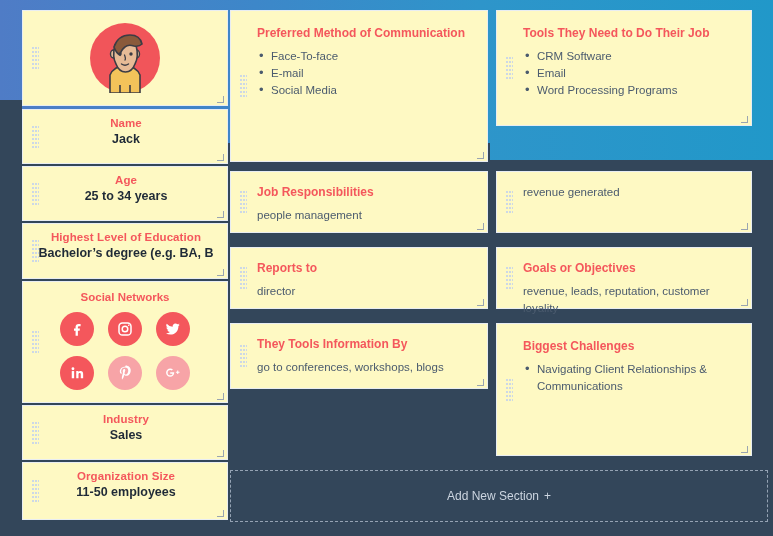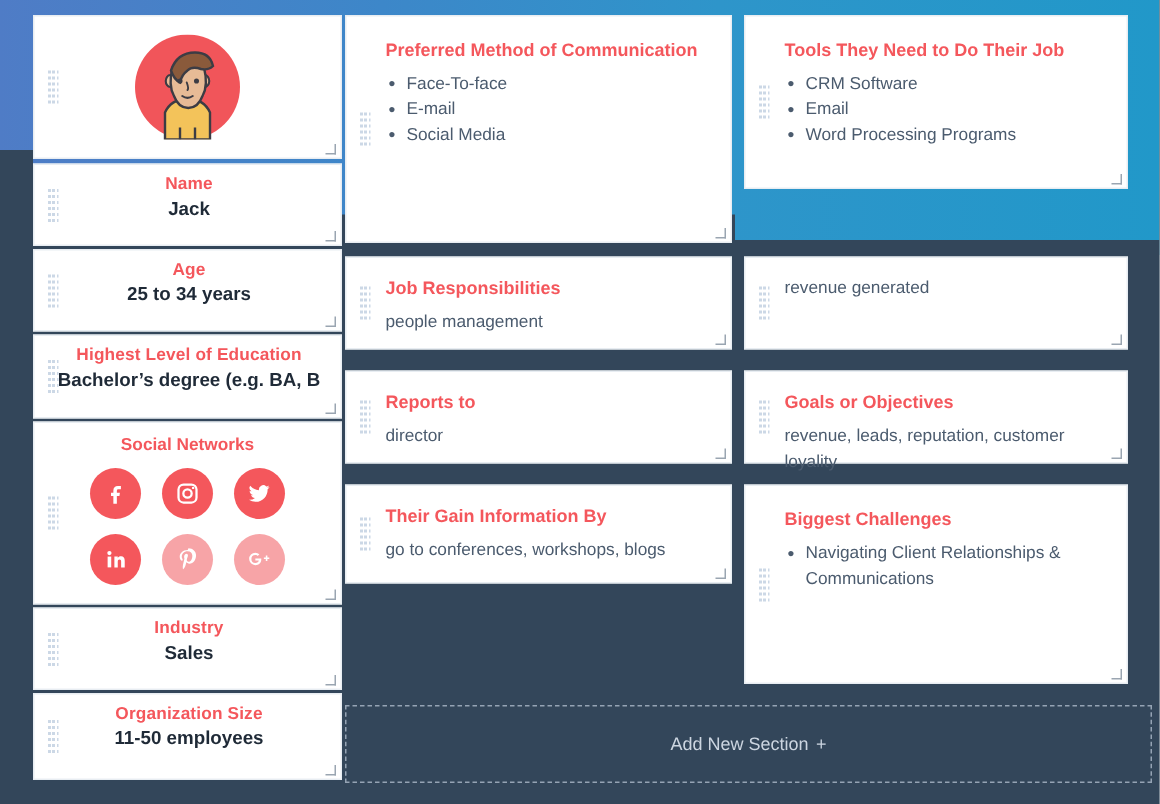--- a/index.html
+++ b/index.html
@@ -28,21 +28,21 @@
   }
   
   .cut-left  { left: 0;    top: 100px; width: 22px;  height: 70px; }
   .cut-mid   { left: 228px;top: 143px; width: 262px; height: 27px; }
   .cut-gapA  { left: 22px; top: 155px; width: 206px; height: 15px; }
   .cut-right { left: 490px;top: 160px; width: 283px; height: 10px; }
 
   
   .card {
     position: absolute;
-    background: #ffffff;
+    background: #fef9c3;
     border: 1px solid #e8edf2;
   }
 
   
   .drag-handle {
     position: absolute;
     left: 9px;
     top: 50%;
     transform: translateY(-50%);
     width: 7px;
@@ -420,21 +420,21 @@
 
   <div class="card sec-card tight" style="left:230px; top:323px; width:258px; height:66px;">
     <span class="drag-handle">
       <i></i>
         <i></i>
         <i></i>
         <i></i>
         <i></i>
         <i></i>
     </span>
-    <div class="sec-title">Their Gain Information By</div>
+    <div class="sec-title">They Tools Information By</div>
     <div class="sec-text">go to conferences, workshops, blogs</div>
     <span class="resize-corner"></span>
   </div>
 
   <div class="card sec-card" style="left:496px; top:323px; width:256px; height:133px;">
     <span class="drag-handle">
       <i></i>
         <i></i>
         <i></i>
         <i></i>

